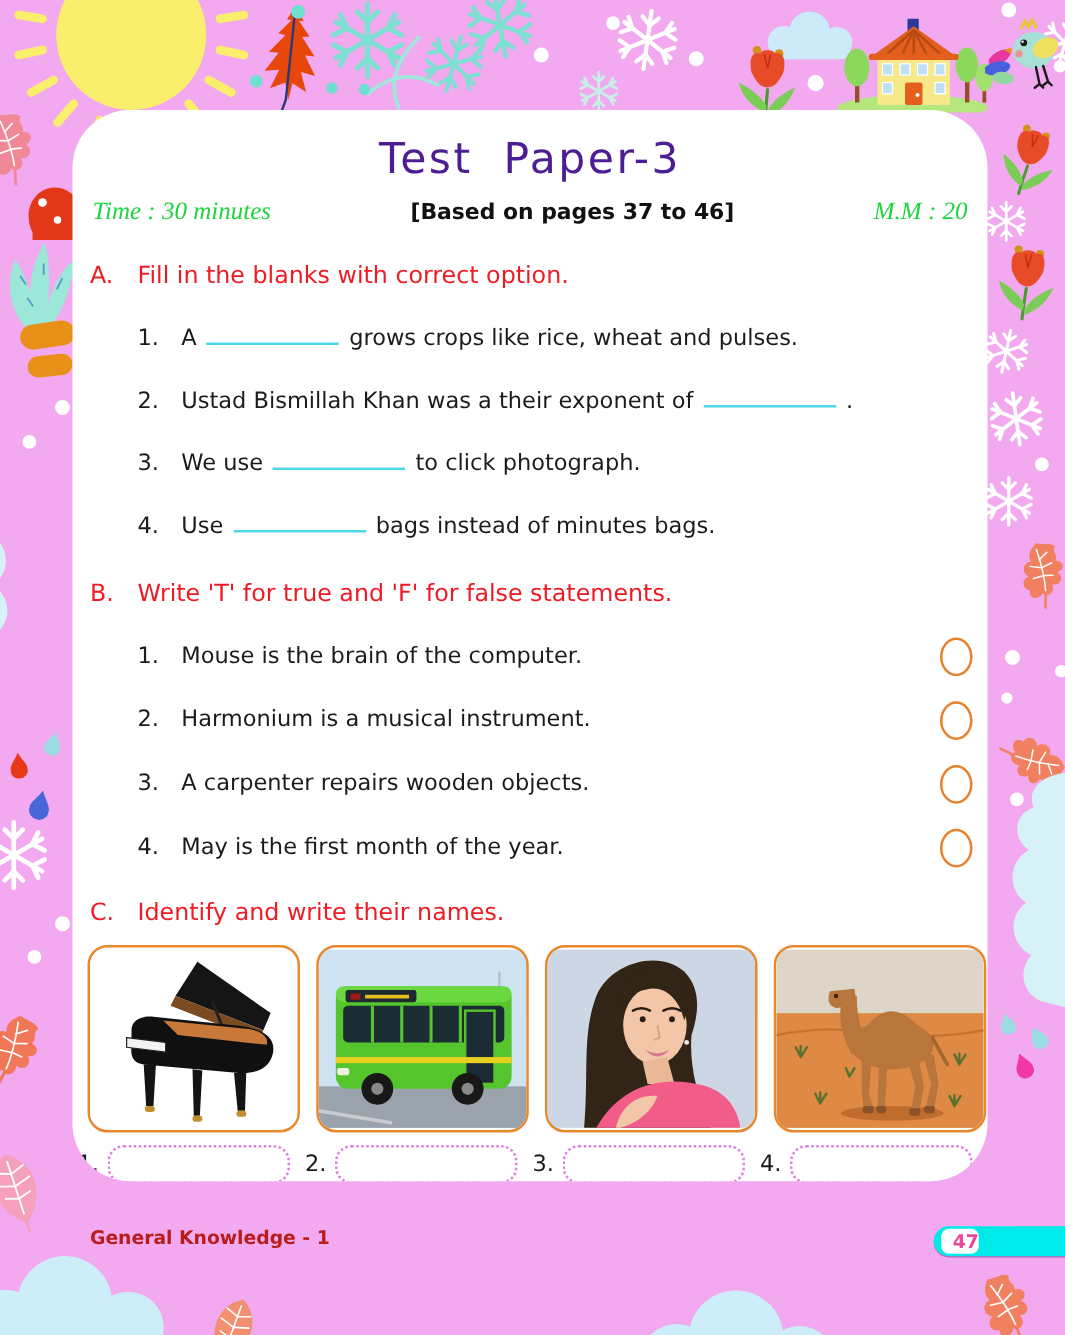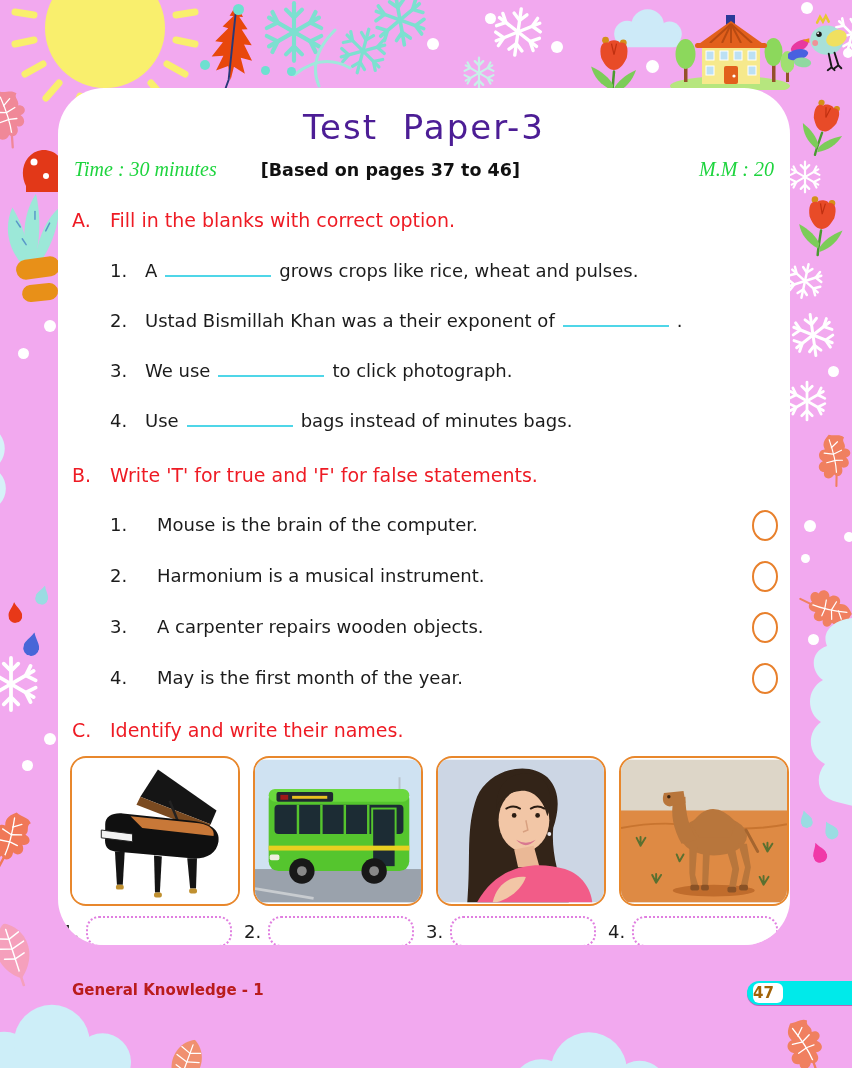--- a/index.html
+++ b/index.html
@@ -10,50 +10,50 @@
   .dot.w{background:#ffffff;} .dot.t{background:#6ee0d0;}
 
   .card{position:absolute;left:58px;top:88px;width:732px;height:857px;background:#ffffff;
         border-radius:46px;z-index:2;overflow:hidden;box-sizing:border-box;padding-top:20px;}
 
   .title{text-align:center;color:#4c1d95;font-size:34px;letter-spacing:2px;word-spacing:12px;
          line-height:38px;height:38px;}
   .meta{display:flex;align-items:baseline;margin:12px 16px 0 16px;gap:44px;}
   .meta .green{color:#1ed43e;font-family:"Liberation Serif","DejaVu Serif",serif;
                font-style:italic;font-size:20px;}
-  .meta .based{flex:1;color:#111;font-weight:bold;font-size:17.5px;}
+  .meta .based{flex:1;text-align:center;color:#111;font-weight:bold;font-size:17.5px;}
 
   .sec-head{display:flex;margin:27px 0 0 14px;color:#ee1b24;font-size:19px;line-height:25px;}
   .sec-head .sec-label{width:38px;flex:none;}
   .item{display:flex;margin-left:52px;font-size:18px;color:#1b1b1b;line-height:24px;}
   .a-item{margin-top:26px;}
   .item .num{width:35px;flex:none;}
   .blank{display:inline-block;width:106px;height:15px;border-bottom:2.5px solid #4fd6e8;
          margin:0 8px;vertical-align:baseline;}
   .b-item{margin-top:23px;margin-right:12px;align-items:center;height:28px;}
-  .b-item .stmt{flex:1;margin-left:12px;}
+  .b-item .stmt{flex:1;}
   .tf-circle{flex:none;width:22px;height:27px;border:2.5px solid #e8802c;border-radius:50%;
              background:#fff;}
 
   .fig-row{display:flex;gap:13px;margin:13px 0 0 12px;}
   .fig{margin:0;width:170px;height:150px;border:2.5px solid #e8872c;border-radius:16px;
        overflow:hidden;background:#fff;box-sizing:border-box;flex:none;}
   .fig svg{display:block;width:100%;height:100%;}
   .ans-row{display:flex;margin:10px 0 0 4px;align-items:center;}
   .ans-group{display:flex;align-items:center;flex:none;margin-right:12px;}
   .ans-group .num{width:24px;font-size:18px;color:#1b1b1b;}
   .ans-box{display:inline-block;width:142px;height:27px;border:2px dotted #e07ee0;
            border-radius:13px;background:#fff;}
 
   .book-title{position:absolute;left:72px;top:981px;z-index:3;font-size:15px;font-weight:bold;
               color:#b91c1c;}
   .page-tab{position:absolute;left:747px;top:981px;width:105px;height:24px;background:#00eaea;
             border-radius:12px 0 0 12px;z-index:3;box-shadow:0 1px 0 #c060b8;}
   .page-num{position:absolute;left:6px;top:2px;width:30px;height:20px;background:#fff;
-            border-radius:6px;text-align:left;font-size:15px;font-weight:bold;color:#a16207;
+            border-radius:6px;text-align:right;font-size:15px;font-weight:bold;color:#ec4899;
             line-height:20px;}
 </style>
 </head>
 <body>
 
 <div class="page">
 
   <svg width="0" height="0" style="position:absolute" aria-hidden="true">
     <defs>
       <symbol id="sym-snow" viewBox="0 0 40 40">

